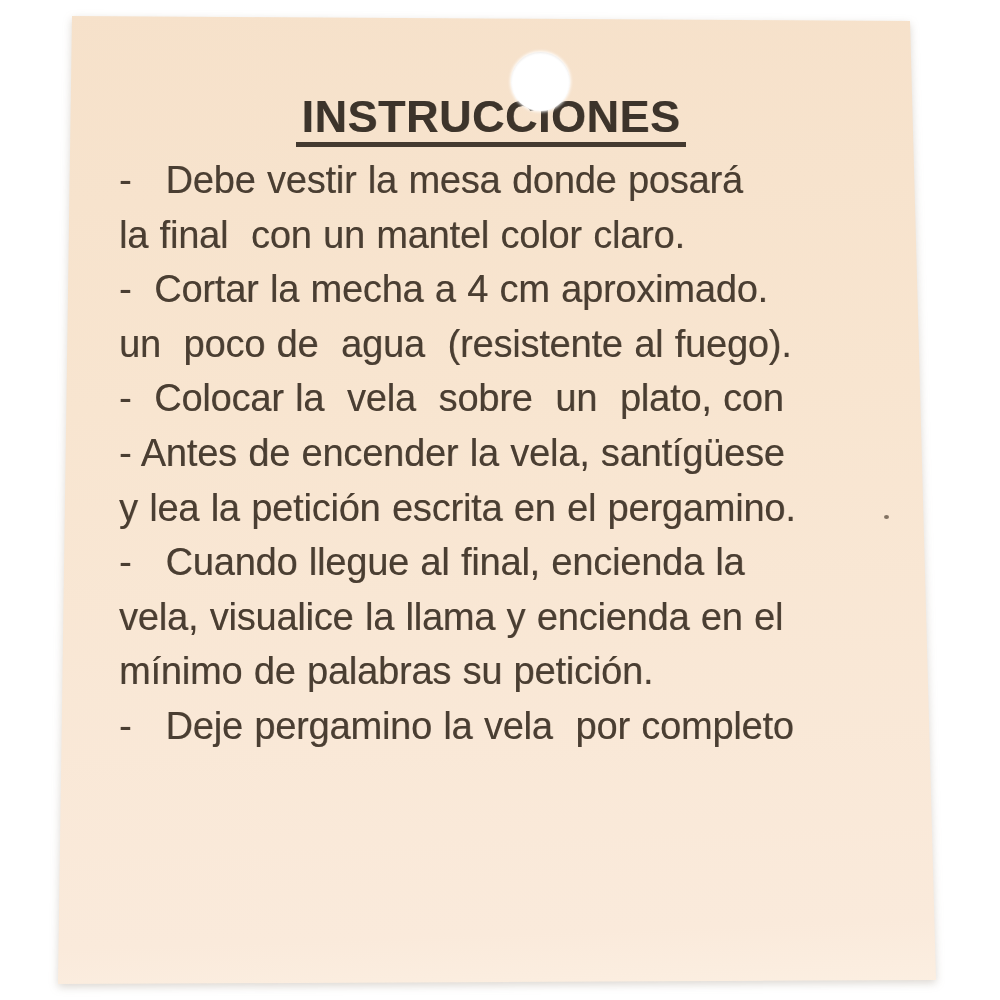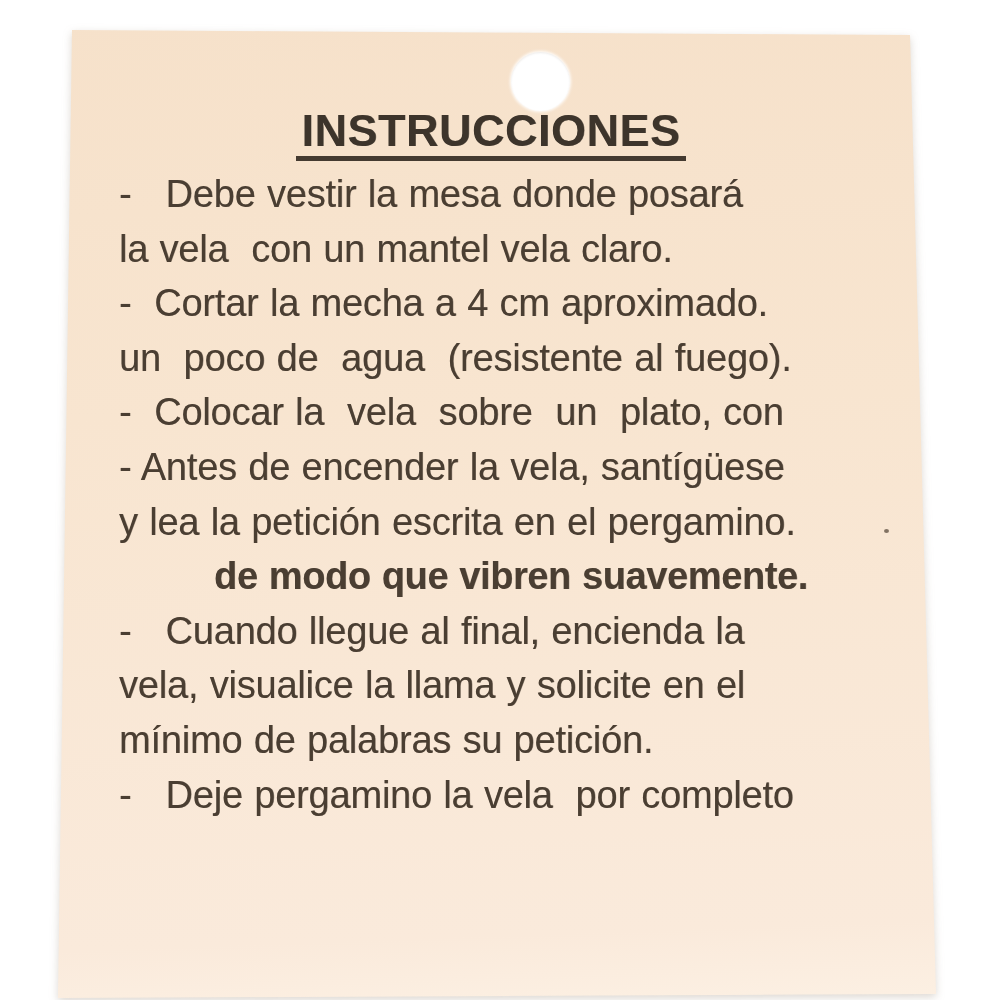--- a/index.html
+++ b/index.html
@@ -14,21 +14,20 @@
   .stage {
     position: relative;
     width: 1000px;
     height: 1000px;
     background: #ffffff;
   }
   .card-wrap {
     position: absolute;
     inset: 0;
     filter: drop-shadow(0px 3px 4px rgba(130, 110, 90, 0.28));
-    margin-top: 14px;
   }
   .card {
     position: absolute;
     inset: 0;
     clip-path: polygon(72px 16px, 910px 21px, 936px 980px, 58px 984px);
     background: linear-gradient(178deg, #f6e1ca 0%, #f8e5d0 40%, #faeadb 92%, #fcf0e3 100%);
   }
   .punch-hole {
     position: absolute;
     left: 511px;
@@ -98,29 +97,28 @@
 <div class="stage">
   <div class="card-wrap">
     <div class="card">
 
       <div class="title-row">
         <span class="title">INSTRUCCIONES</span>
       </div>
 
       <div class="body-text">
         <div class="line">-   Debe vestir la mesa donde posará</div>
-        <div class="line">la vela  con un mantel vela claro.</div>
+        <div class="line">la final  con un mantel color claro.</div>
         <div class="line">-  Cortar la mecha a 4 cm aproximado.</div>
         <div class="line">un  poco de  agua  (resistente al fuego).</div>
         <div class="line">-  Colocar la  vela  sobre  un  plato, con</div>
         <div class="line">- Antes de encender la vela, santígüese</div>
         <div class="line">y lea la petición escrita en el pergamino.</div>
-        <div class="line b center">de modo que vibren suavemente.</div>
         <div class="line">-   Cuando llegue al final, encienda la</div>
-        <div class="line">vela, visualice la llama y solicite en el</div>
+        <div class="line">vela, visualice la llama y encienda en el</div>
         <div class="line">mínimo de palabras su petición.</div>
         <div class="line">-   Deje pergamino la vela  por completo</div>
       </div>
 
       <div class="ink-speck" style="left:884px; top:515px;"></div>
     </div>
   </div>
 
   <div class="punch-hole"></div>
 </div>

